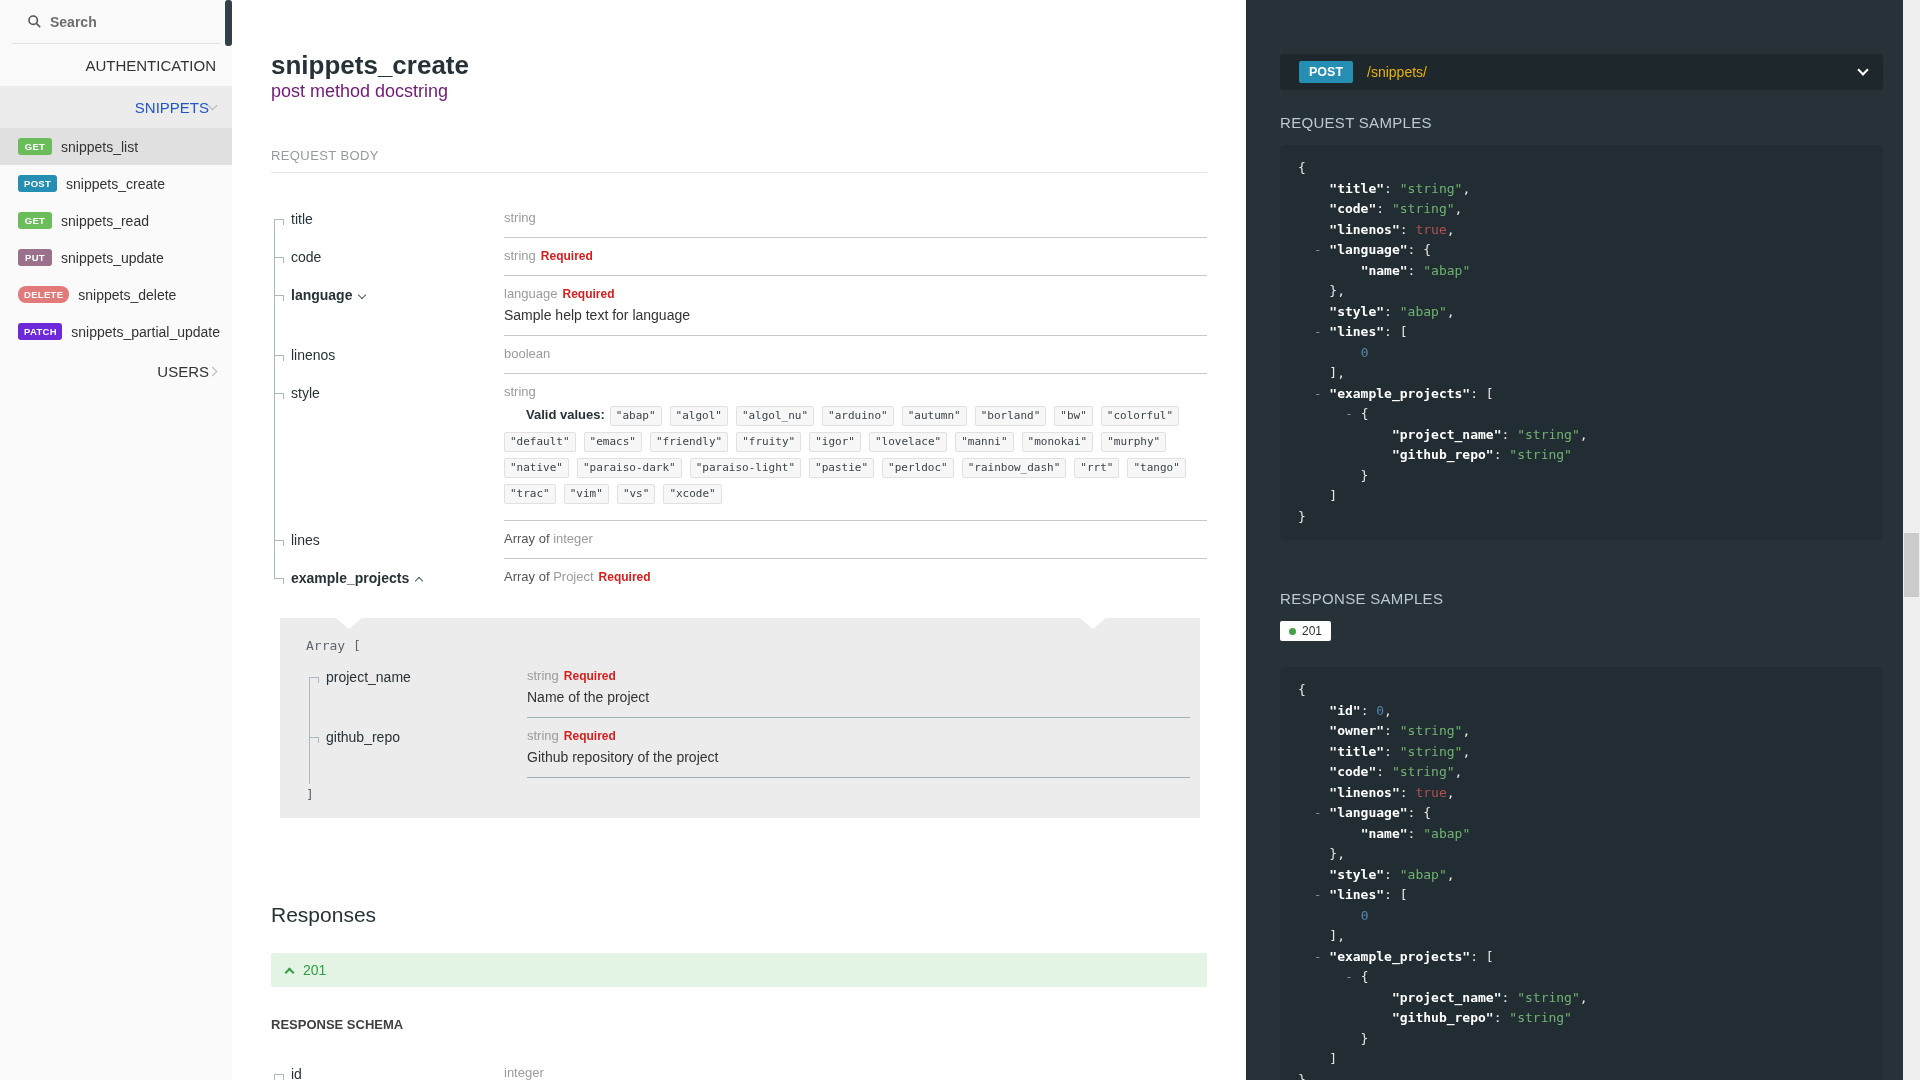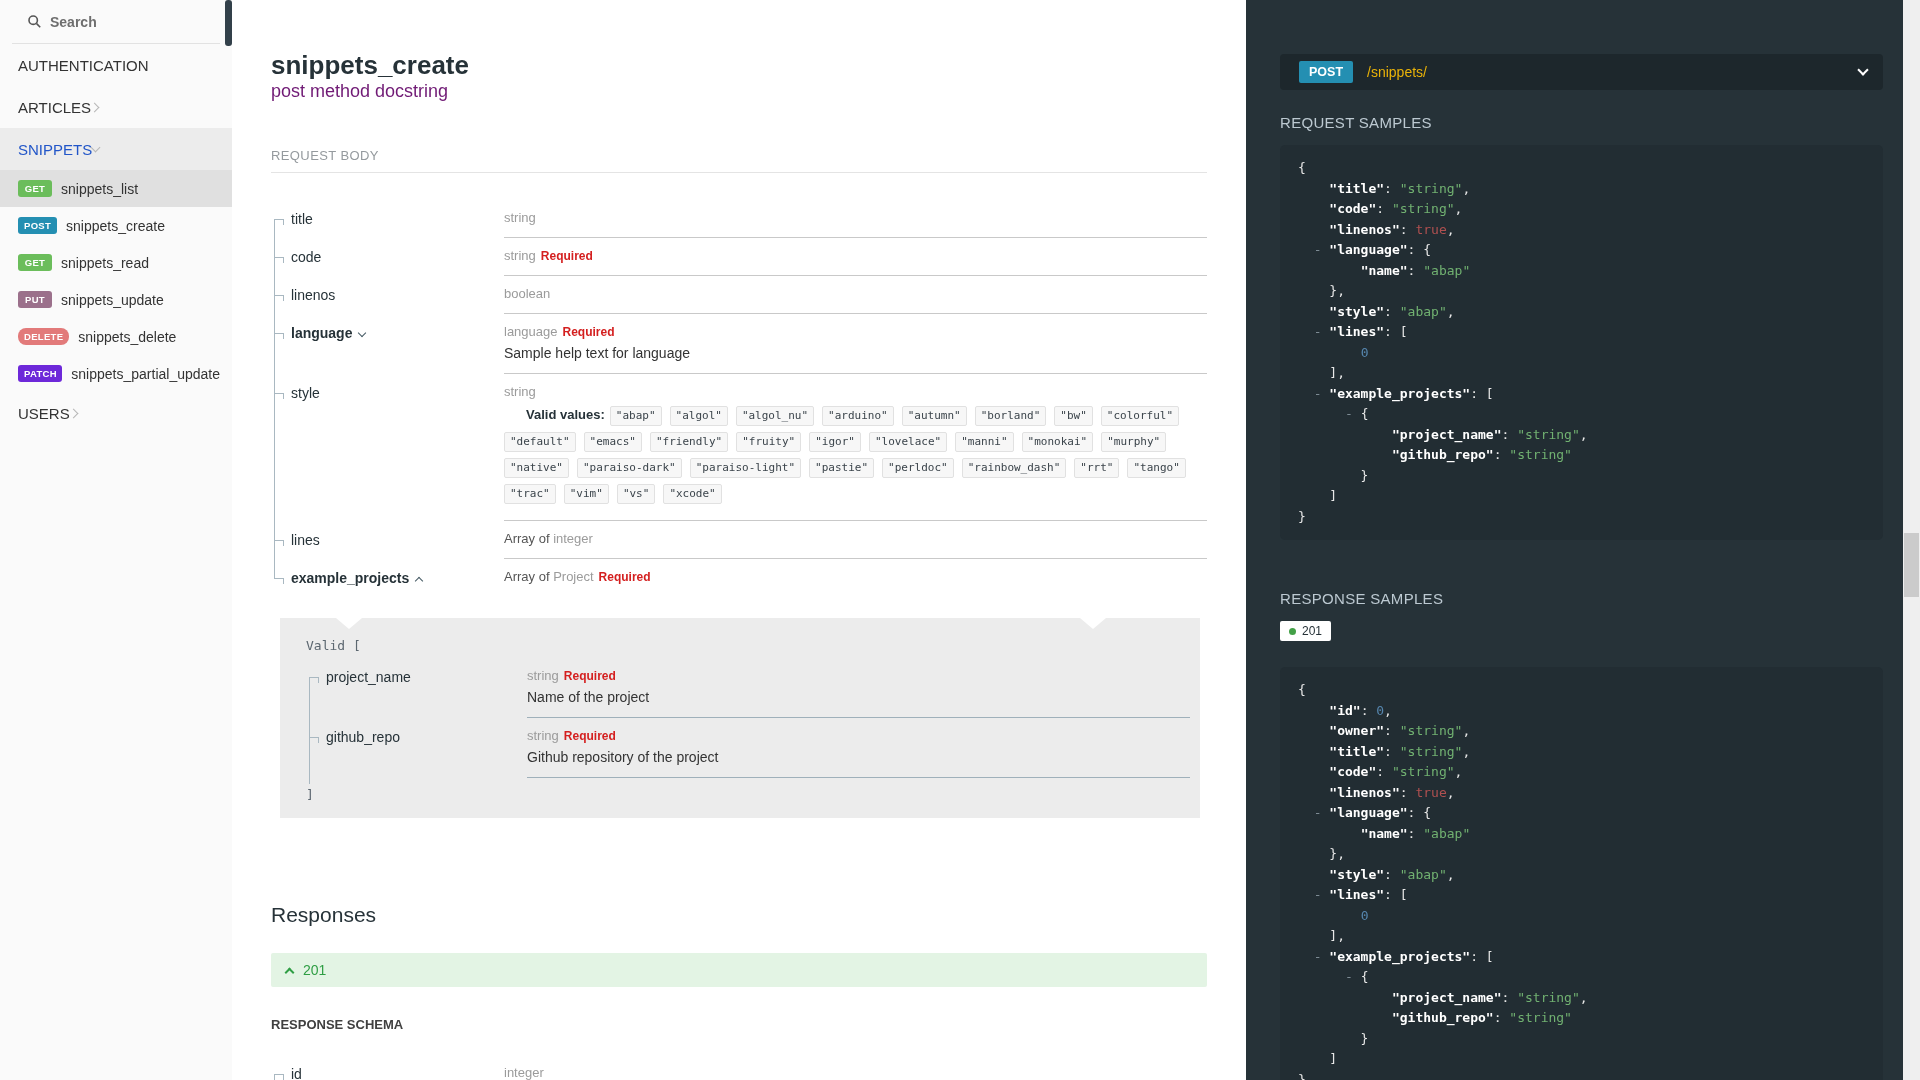--- a/index.html
+++ b/index.html
@@ -10,21 +10,21 @@
   .sidebar { position:absolute; left:0; top:0; width:232px; height:1080px;
              background:#fafafa; }
   .side-thumb { position:absolute; left:225px; top:0; width:7px; height:46px;
                 background:#32404a; border-radius:3px; z-index:5; }
   .search-row { display:flex; align-items:center; height:44px; padding:0 16px;
                 margin:0 12px; border-bottom:1px solid #e2e2e2; }
   .search-row svg { flex:0 0 auto; margin-right:9px; }
   .search-input { border:none; outline:none; background:transparent; width:130px;
                   font-size:14px; color:#555; font-family:"Liberation Sans",sans-serif; font-weight:bold; }
   .search-input::placeholder { color:#6e6e6e; opacity:1; }
-  .side-section { height:42px; display:flex; align-items:center; justify-content:flex-start;
+  .side-section { height:42px; display:flex; align-items:center; justify-content:flex-end;
                   padding:0 16px 0 18px; font-size:15px; color:#333; cursor:pointer; }
   .side-section.active { background:#ececec; color:#2155c8; }
   .side-ops { }
   .op-row { height:37px; display:flex; align-items:center; padding:0 12px 0 18px;
             cursor:pointer; }
   .op-row.active { background:#e0e0e0; }
   .op-badge { display:inline-block; color:#fff; font-size:9.5px; font-weight:bold;
               letter-spacing:.3px; padding:3px 6px; border-radius:3px; min-width:34px;
               text-align:center; }
   .op-label { font-size:14px; color:#333; margin-left:9px; }
@@ -129,24 +129,20 @@
     <svg width="13" height="13" viewBox="0 0 13 13">
       <circle cx="5.2" cy="5.2" r="4.2" fill="none" stroke="#555" stroke-width="1.6"></circle>
       <line x1="8.6" y1="8.6" x2="12.2" y2="12.2" stroke="#555" stroke-width="1.6"></line>
     </svg>
     <input class="search-input" placeholder="Search" style="">
   </div>
 
   <div class="side-section">
     <span>AUTHENTICATION</span>
   </div>
-  <div class="side-section">
-    <span>ARTICLES</span>
-    <span class="chev right"></span>
-  </div>
   <div class="side-section active">
     <span>SNIPPETS</span>
     <span class="chev down"></span>
   </div>
 
   <div class="side-ops" id="side-ops">
       <div class="op-row active">
         <span class="op-badge" style="background: rgb(107, 189, 91);">GET</span>
         <span class="op-label">snippets_list</span>
       </div>
@@ -195,32 +191,32 @@
     </div>
 
     <div class="frow">
       <div class="fname">code</div>
       <div class="fmain">
           <div class="ftype"><span>string</span><span class="req">Required</span></div>
         </div>
     </div>
 
     <div class="frow">
-      <div class="fname">linenos</div>
-      <div class="fmain">
-          <div class="ftype">boolean</div>
-        </div>
-    </div>
-
-    <div class="frow">
       <div class="fname"><b>language</b><span class="name-chev down"></span></div>
       <div class="fmain">
         <div class="ftype"><span>language</span><span class="req">Required</span></div>
         <div class="fhelp">Sample help text for language</div>
       </div>
+    </div>
+
+    <div class="frow">
+      <div class="fname">linenos</div>
+      <div class="fmain">
+          <div class="ftype">boolean</div>
+        </div>
     </div>
 
     <div class="frow">
       <div class="fname">style</div>
       <div class="fmain">
         <div class="ftype">string</div>
         <div class="vals">
           <span class="vals-label">Valid values:</span><span id="chips"><span class="chip">"abap"</span><span class="chip">"algol"</span><span class="chip">"algol_nu"</span><span class="chip">"arduino"</span><span class="chip">"autumn"</span><span class="chip">"borland"</span><span class="chip">"bw"</span><span class="chip">"colorful"</span><span class="chip">"default"</span><span class="chip">"emacs"</span><span class="chip">"friendly"</span><span class="chip">"fruity"</span><span class="chip">"igor"</span><span class="chip">"lovelace"</span><span class="chip">"manni"</span><span class="chip">"monokai"</span><span class="chip">"murphy"</span><span class="chip">"native"</span><span class="chip">"paraiso-dark"</span><span class="chip">"paraiso-light"</span><span class="chip">"pastie"</span><span class="chip">"perldoc"</span><span class="chip">"rainbow_dash"</span><span class="chip">"rrt"</span><span class="chip">"tango"</span><span class="chip">"trac"</span><span class="chip">"vim"</span><span class="chip">"vs"</span><span class="chip">"xcode"</span></span>
         </div>
       </div>
@@ -237,21 +233,21 @@
       <div class="fname"><b>example_projects</b><span class="name-chev up"></span></div>
       <div class="fmain noline">
           <div class="ftype"><span class="tprefix">Array of </span><span>Project</span><span class="req">Required</span></div>
         </div>
     </div>
   </div>
 
   <div class="array-panel">
     <div class="notch left"></div>
     <div class="notch right"></div>
-    <div class="array-bracket">Valid [</div>
+    <div class="array-bracket">Array [</div>
 
     <div class="frow first">
       <div class="fname">project_name</div>
       <div class="fmain">
         <div class="ftype"><span>string</span><span class="req">Required</span></div>
         <div class="fhelp">Name of the project</div>
       </div>
     </div>
 
     <div class="frow panel-last">

